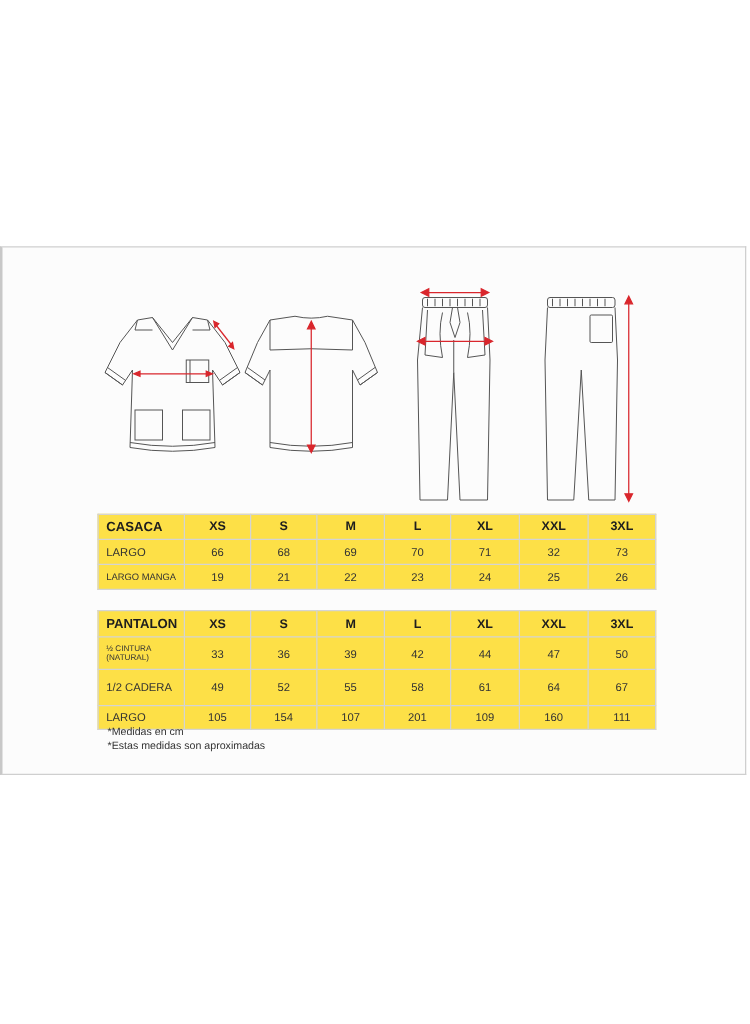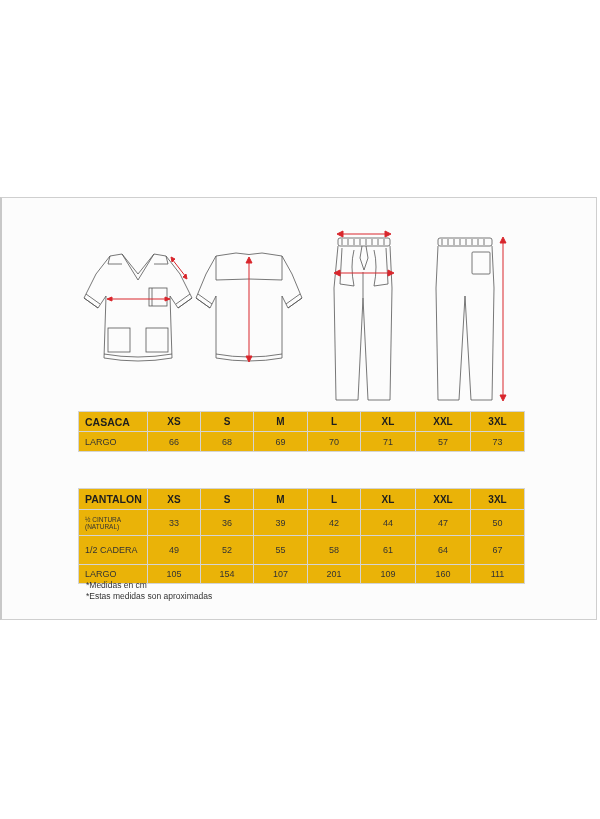--- a/index.html
+++ b/index.html
@@ -19,21 +19,21 @@
     border: 1px solid #cfcfcf;
     border-left: 2px solid #c8c8c8;
     box-sizing: border-box;
   }
   .drawings svg { position: absolute; }
   table.sizes {
     position: absolute;
     left: 78px;
     border-collapse: collapse;
     table-layout: fixed;
-    background: #eab308;
+    background: #fde047;
     padding-left: 33px;
   }
   table.sizes td {
     border: 1px solid #d4d4d4;
     text-align: center;
     font-size: 9px;
     color: #333;
     padding: 0;
   }
   table.sizes td.lbl {
@@ -154,22 +154,32 @@
     <td>XXL</td>
     <td>3XL</td>
   </tr>
   <tr style="height:20px">
     <td class="lbl">LARGO</td>
     <td>66</td>
     <td>68</td>
     <td>69</td>
     <td>70</td>
     <td>71</td>
-    <td>57</td>
+    <td>32</td>
     <td>73</td>
+  </tr>
+  <tr style="height:20px">
+    <td class="lbl" style="font-size:7.5px">LARGO MANGA</td>
+    <td>19</td>
+    <td>21</td>
+    <td>22</td>
+    <td>23</td>
+    <td>24</td>
+    <td>25</td>
+    <td>26</td>
   </tr>
 </tbody>
   </table>
 
 <table class="sizes" id="t2">
   <colgroup>
     <col style="width:69px">
       <col style="width:53px">
       <col style="width:53px">
       <col style="width:54px">

